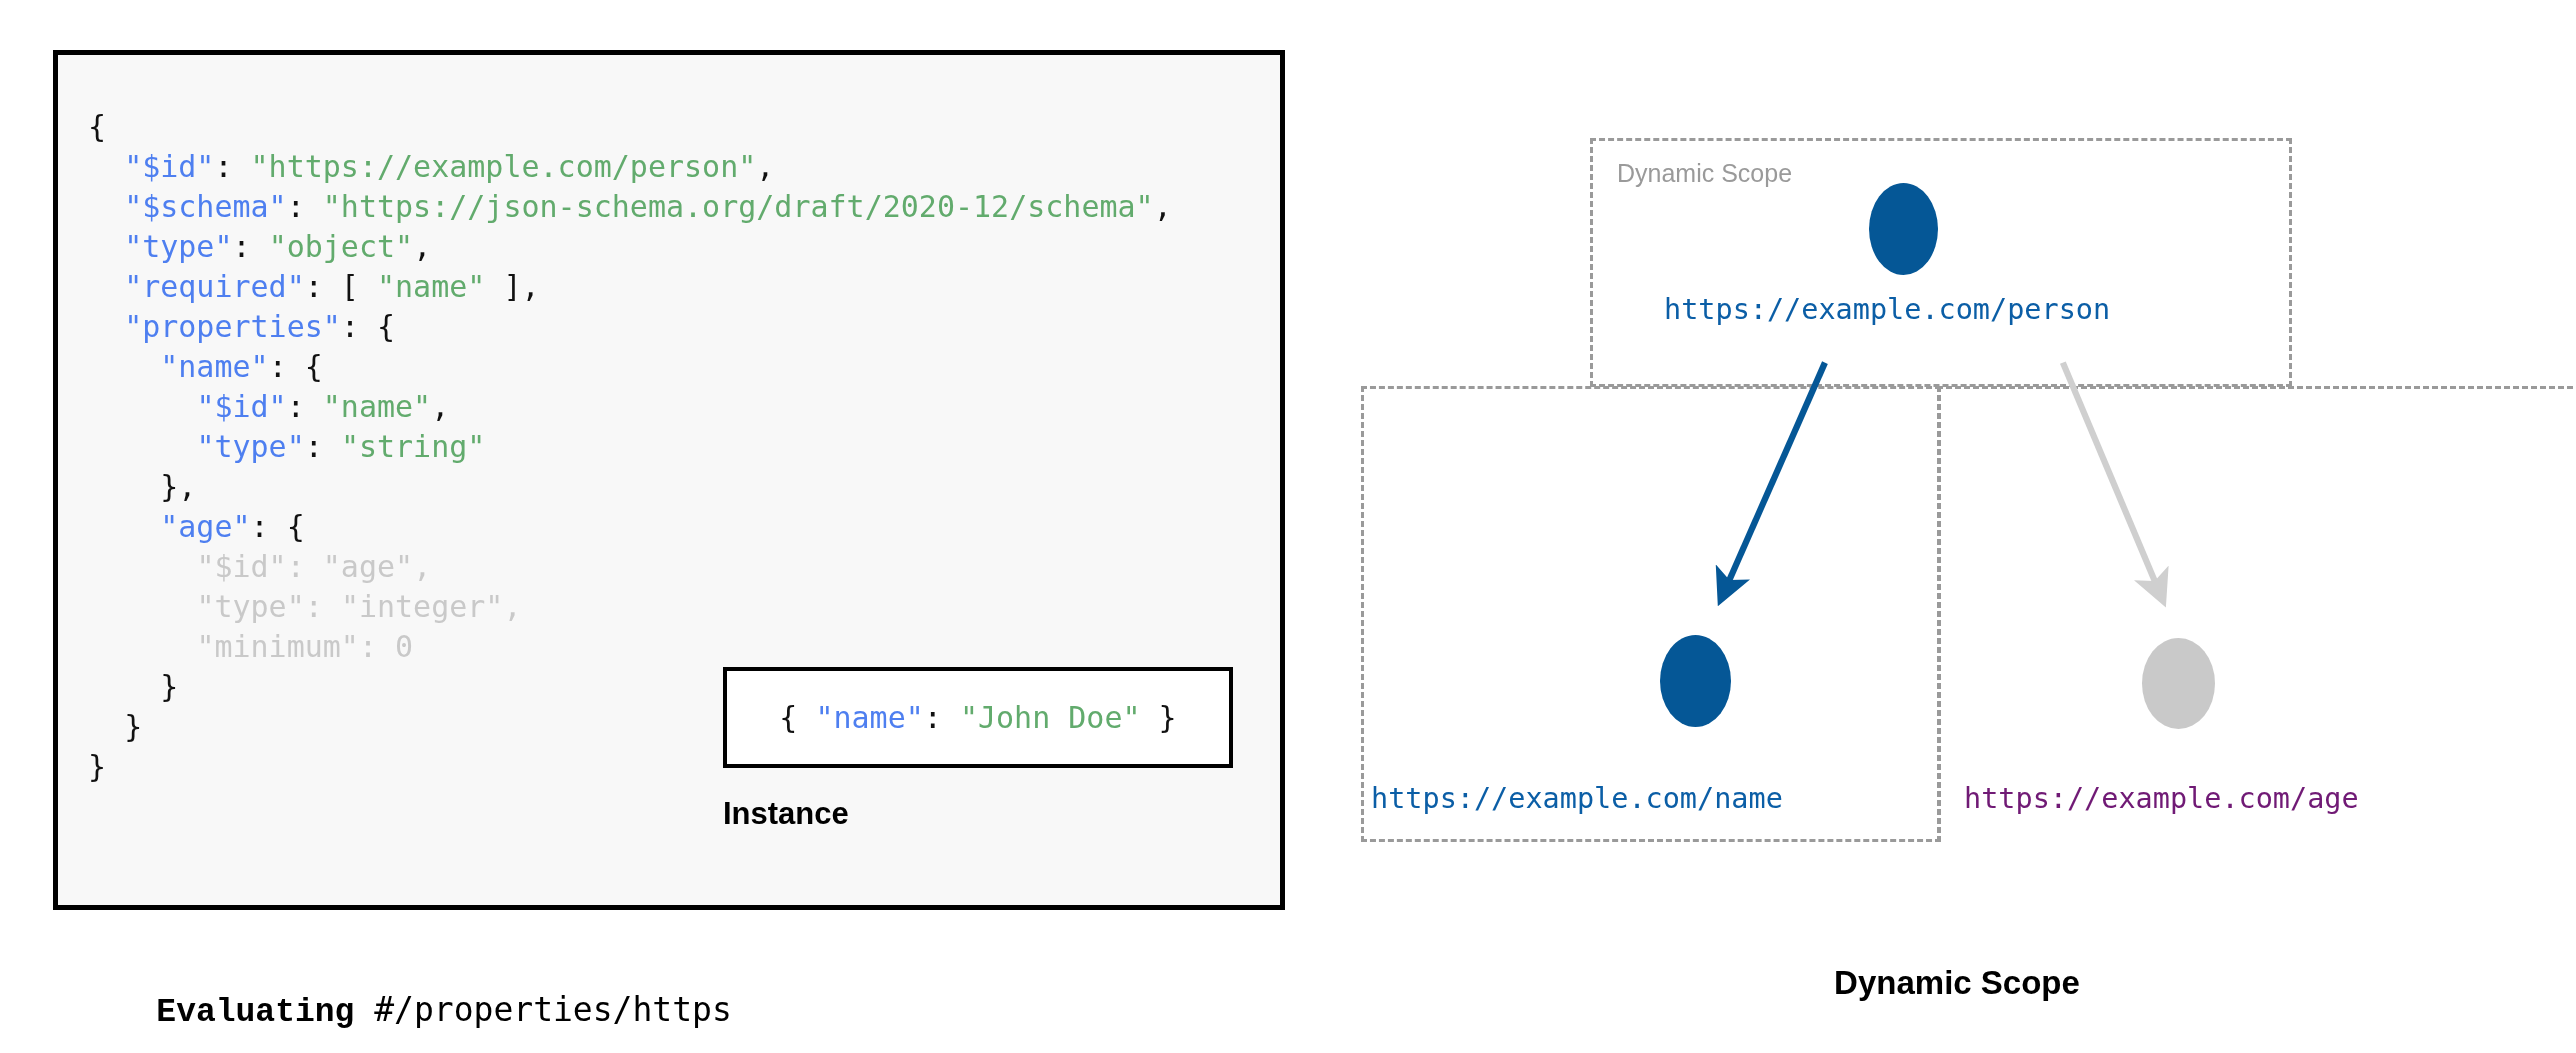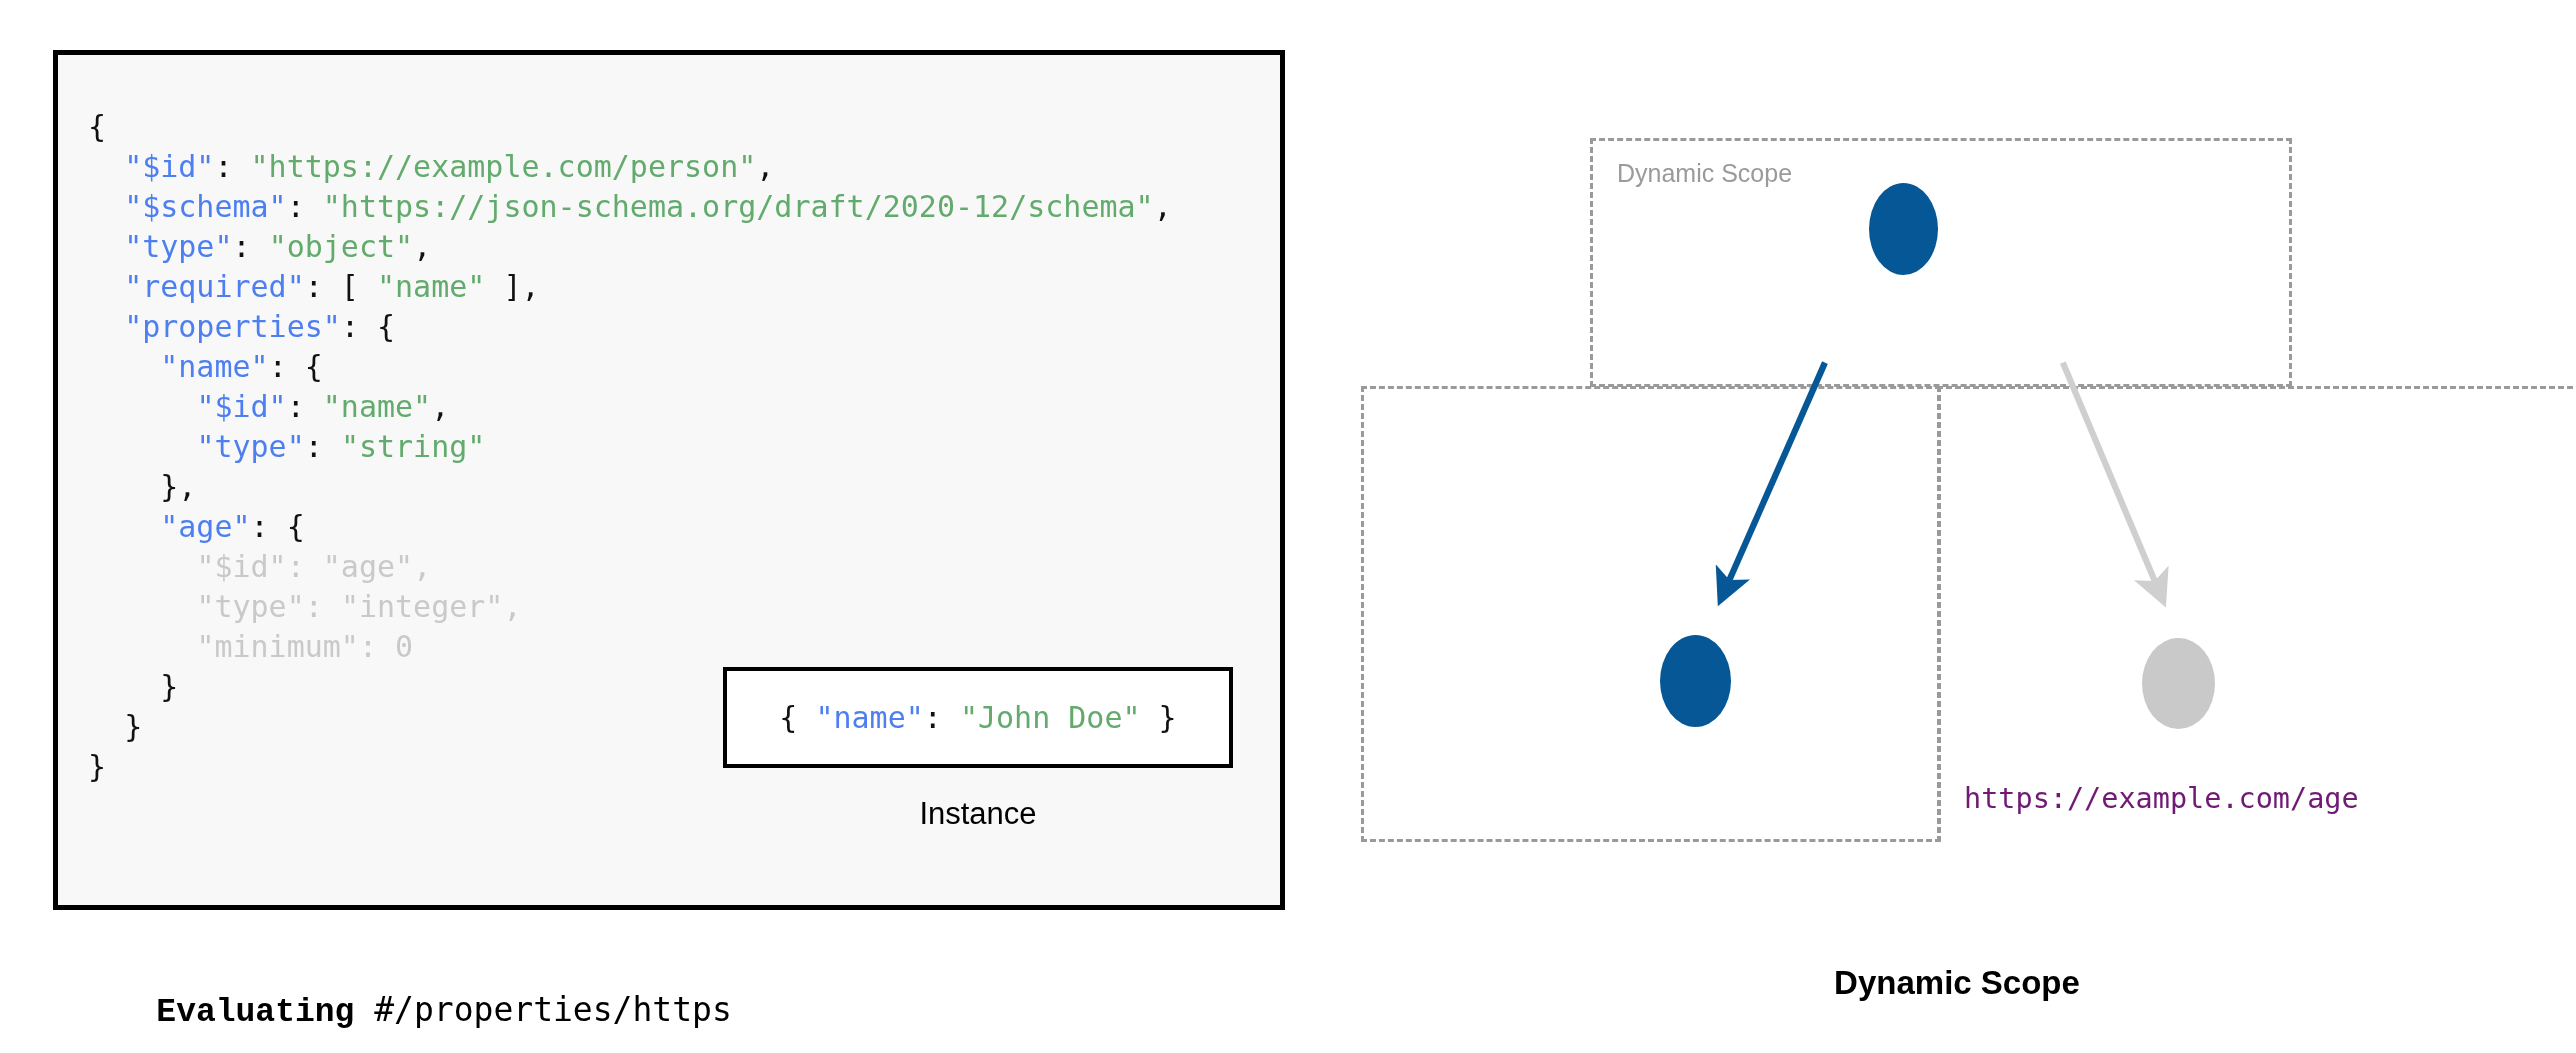--- a/index.html
+++ b/index.html
@@ -64,23 +64,22 @@
     font-family: "DejaVu Sans Mono", "Liberation Mono", monospace;
     font-size: 30px;
     white-space: pre;
     color: #111111;
   }
   #instance-caption {
     position: absolute;
     left: 723px;
     top: 796px;
     width: 510px;
-    text-align: center;
     font-size: 31px;
-    font-weight: normal;
+    font-weight: bold;
     color: #000000;
     font-family: "Liberation Sans", sans-serif;
   }
 
   
   #left-caption {
     position: absolute;
     left: 122px;
     top: 952px;
     font-size: 33px;
@@ -250,17 +249,19 @@
       </marker>
     </defs>
     <line x1="855" y1="616" x2="673" y2="1030" stroke="#055796" stroke-width="11" marker-end="url(#ah-blue)"></line>
     <line x1="1273" y1="616" x2="1448" y2="1032" stroke="#cfcfcf" stroke-width="11" marker-end="url(#ah-gray)"></line>
   </svg>
 
   <div class="node" id="node-person"></div>
   <div class="node" id="node-name"></div>
   <div class="node" id="node-age"></div>
 
+  <div class="node-label" id="label-person">https://example.com/person</div>
+  <div class="node-label" id="label-name">https://example.com/name</div>
   <div class="node-label" id="label-age">https://example.com/age</div>
 
   <div id="right-caption">Dynamic Scope</div>
 </div>
 
 
 </body></html>

